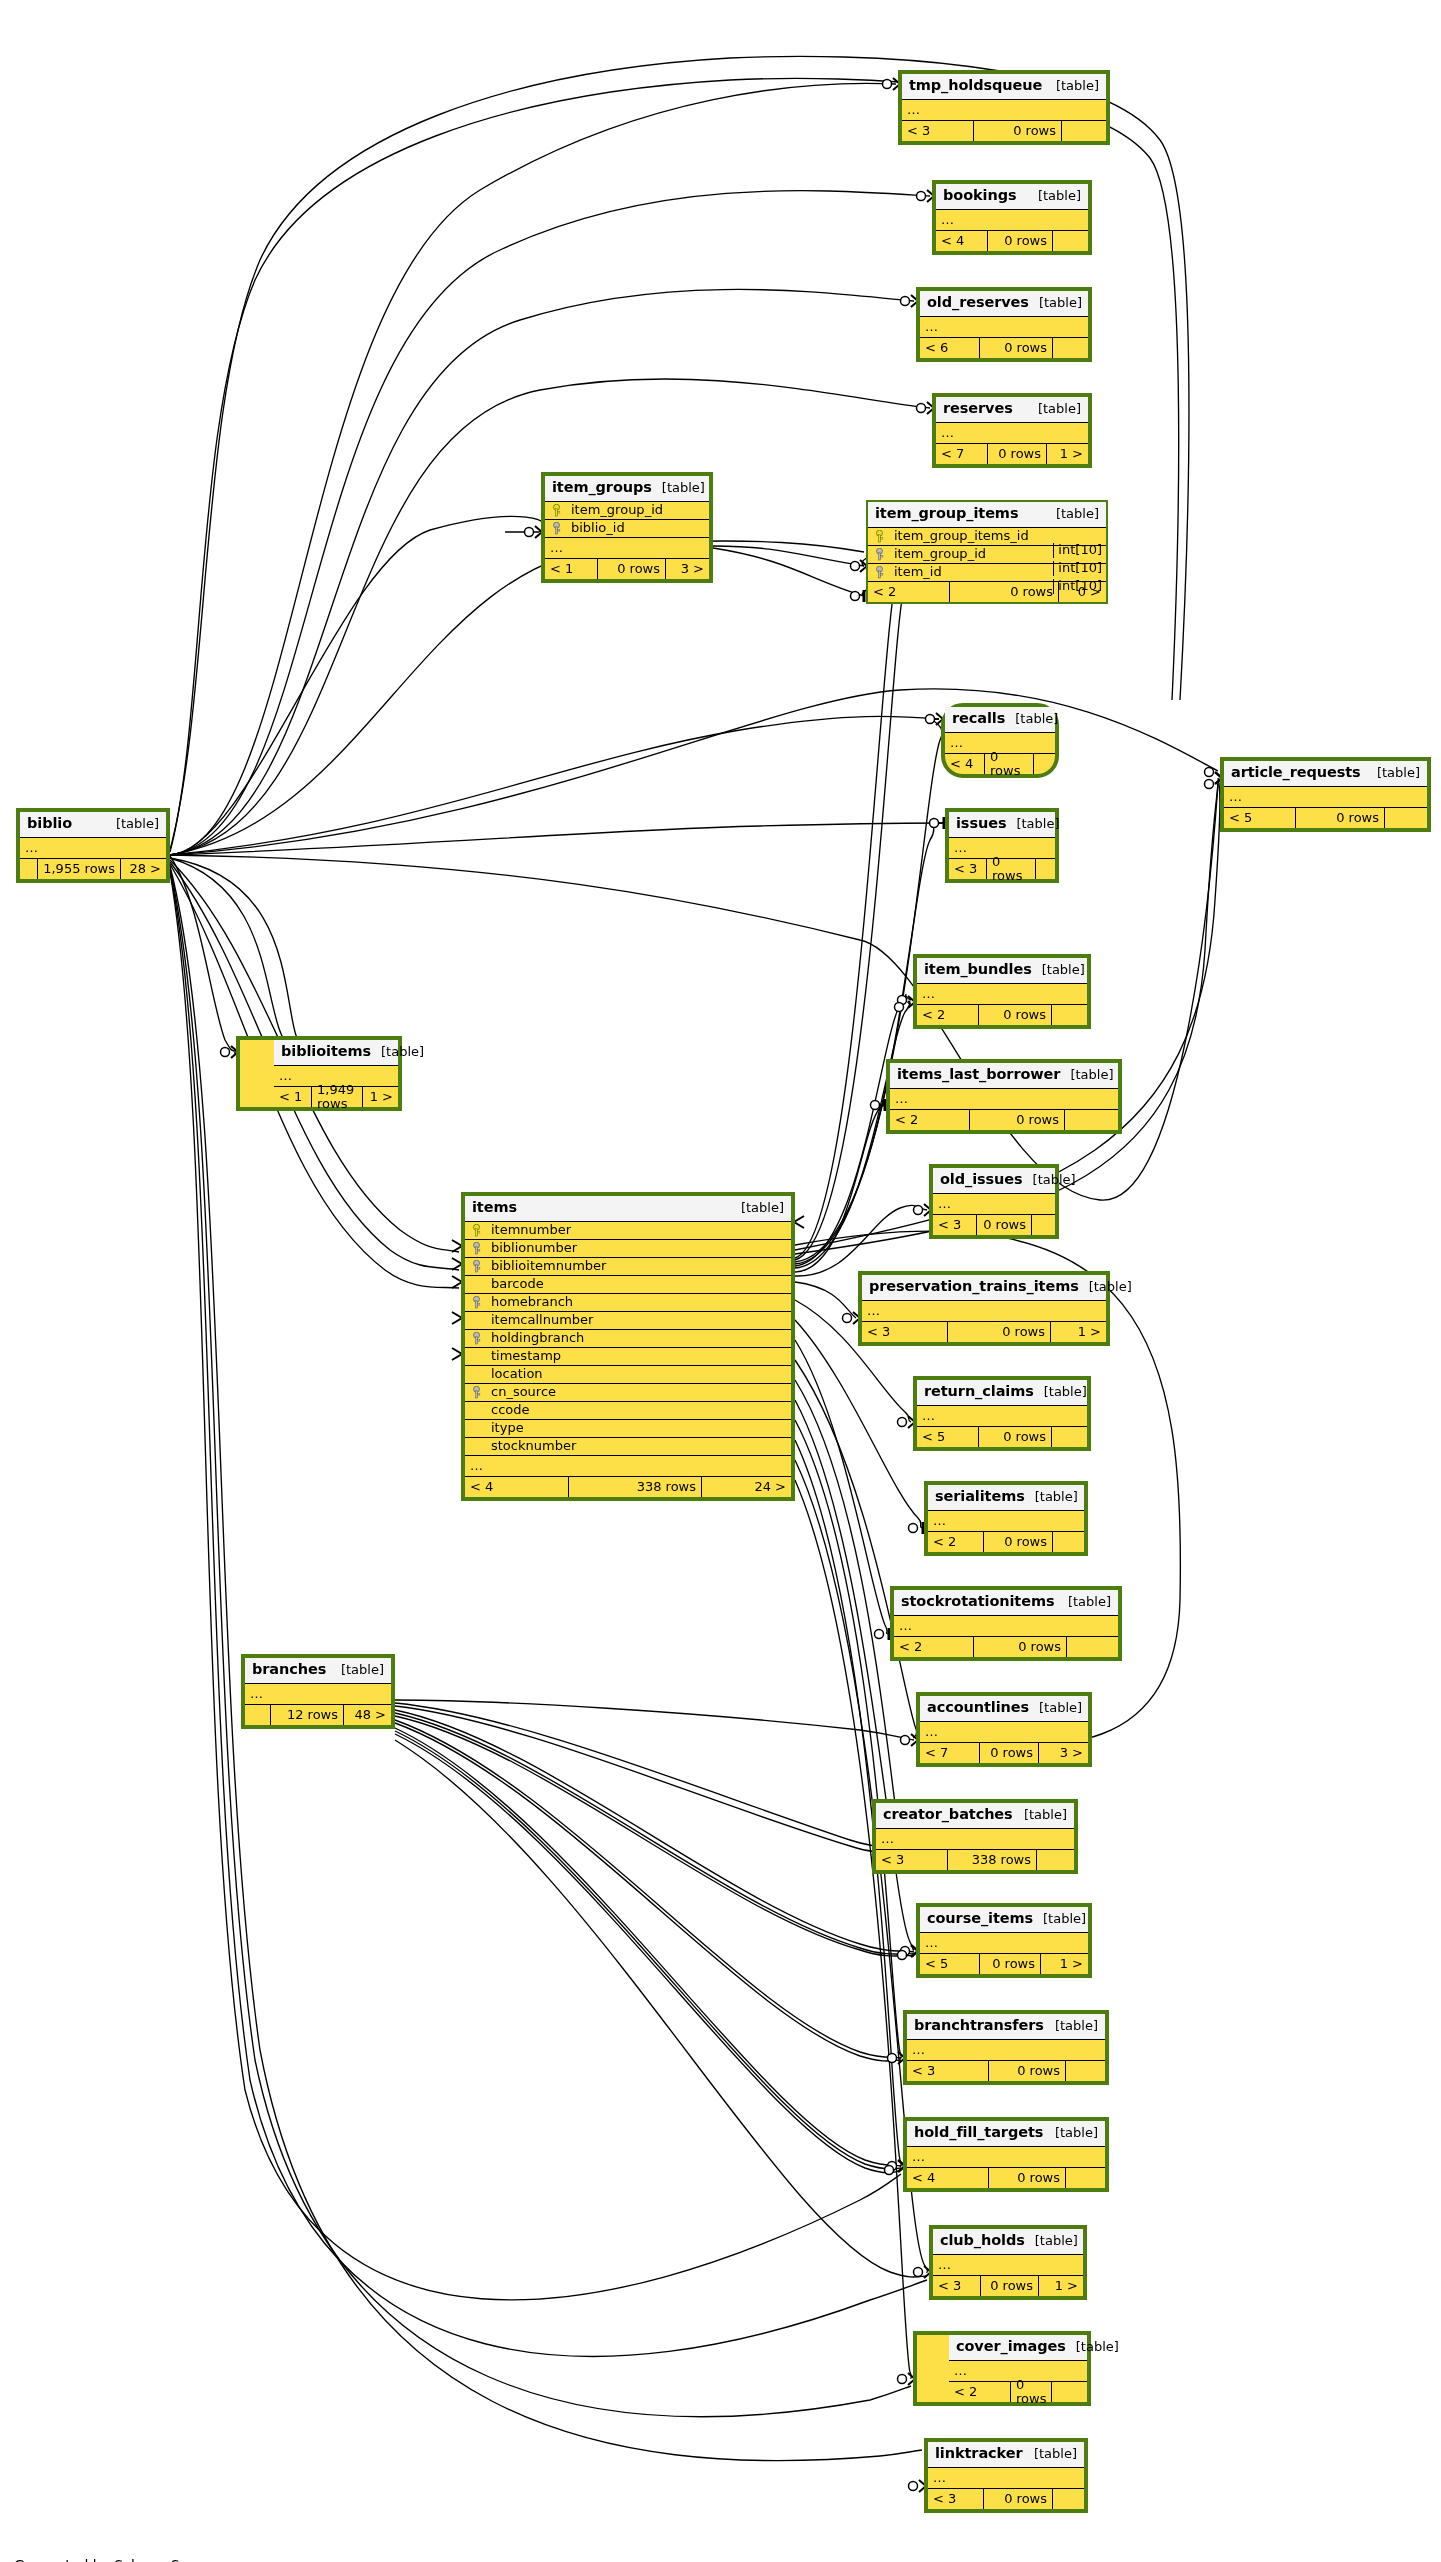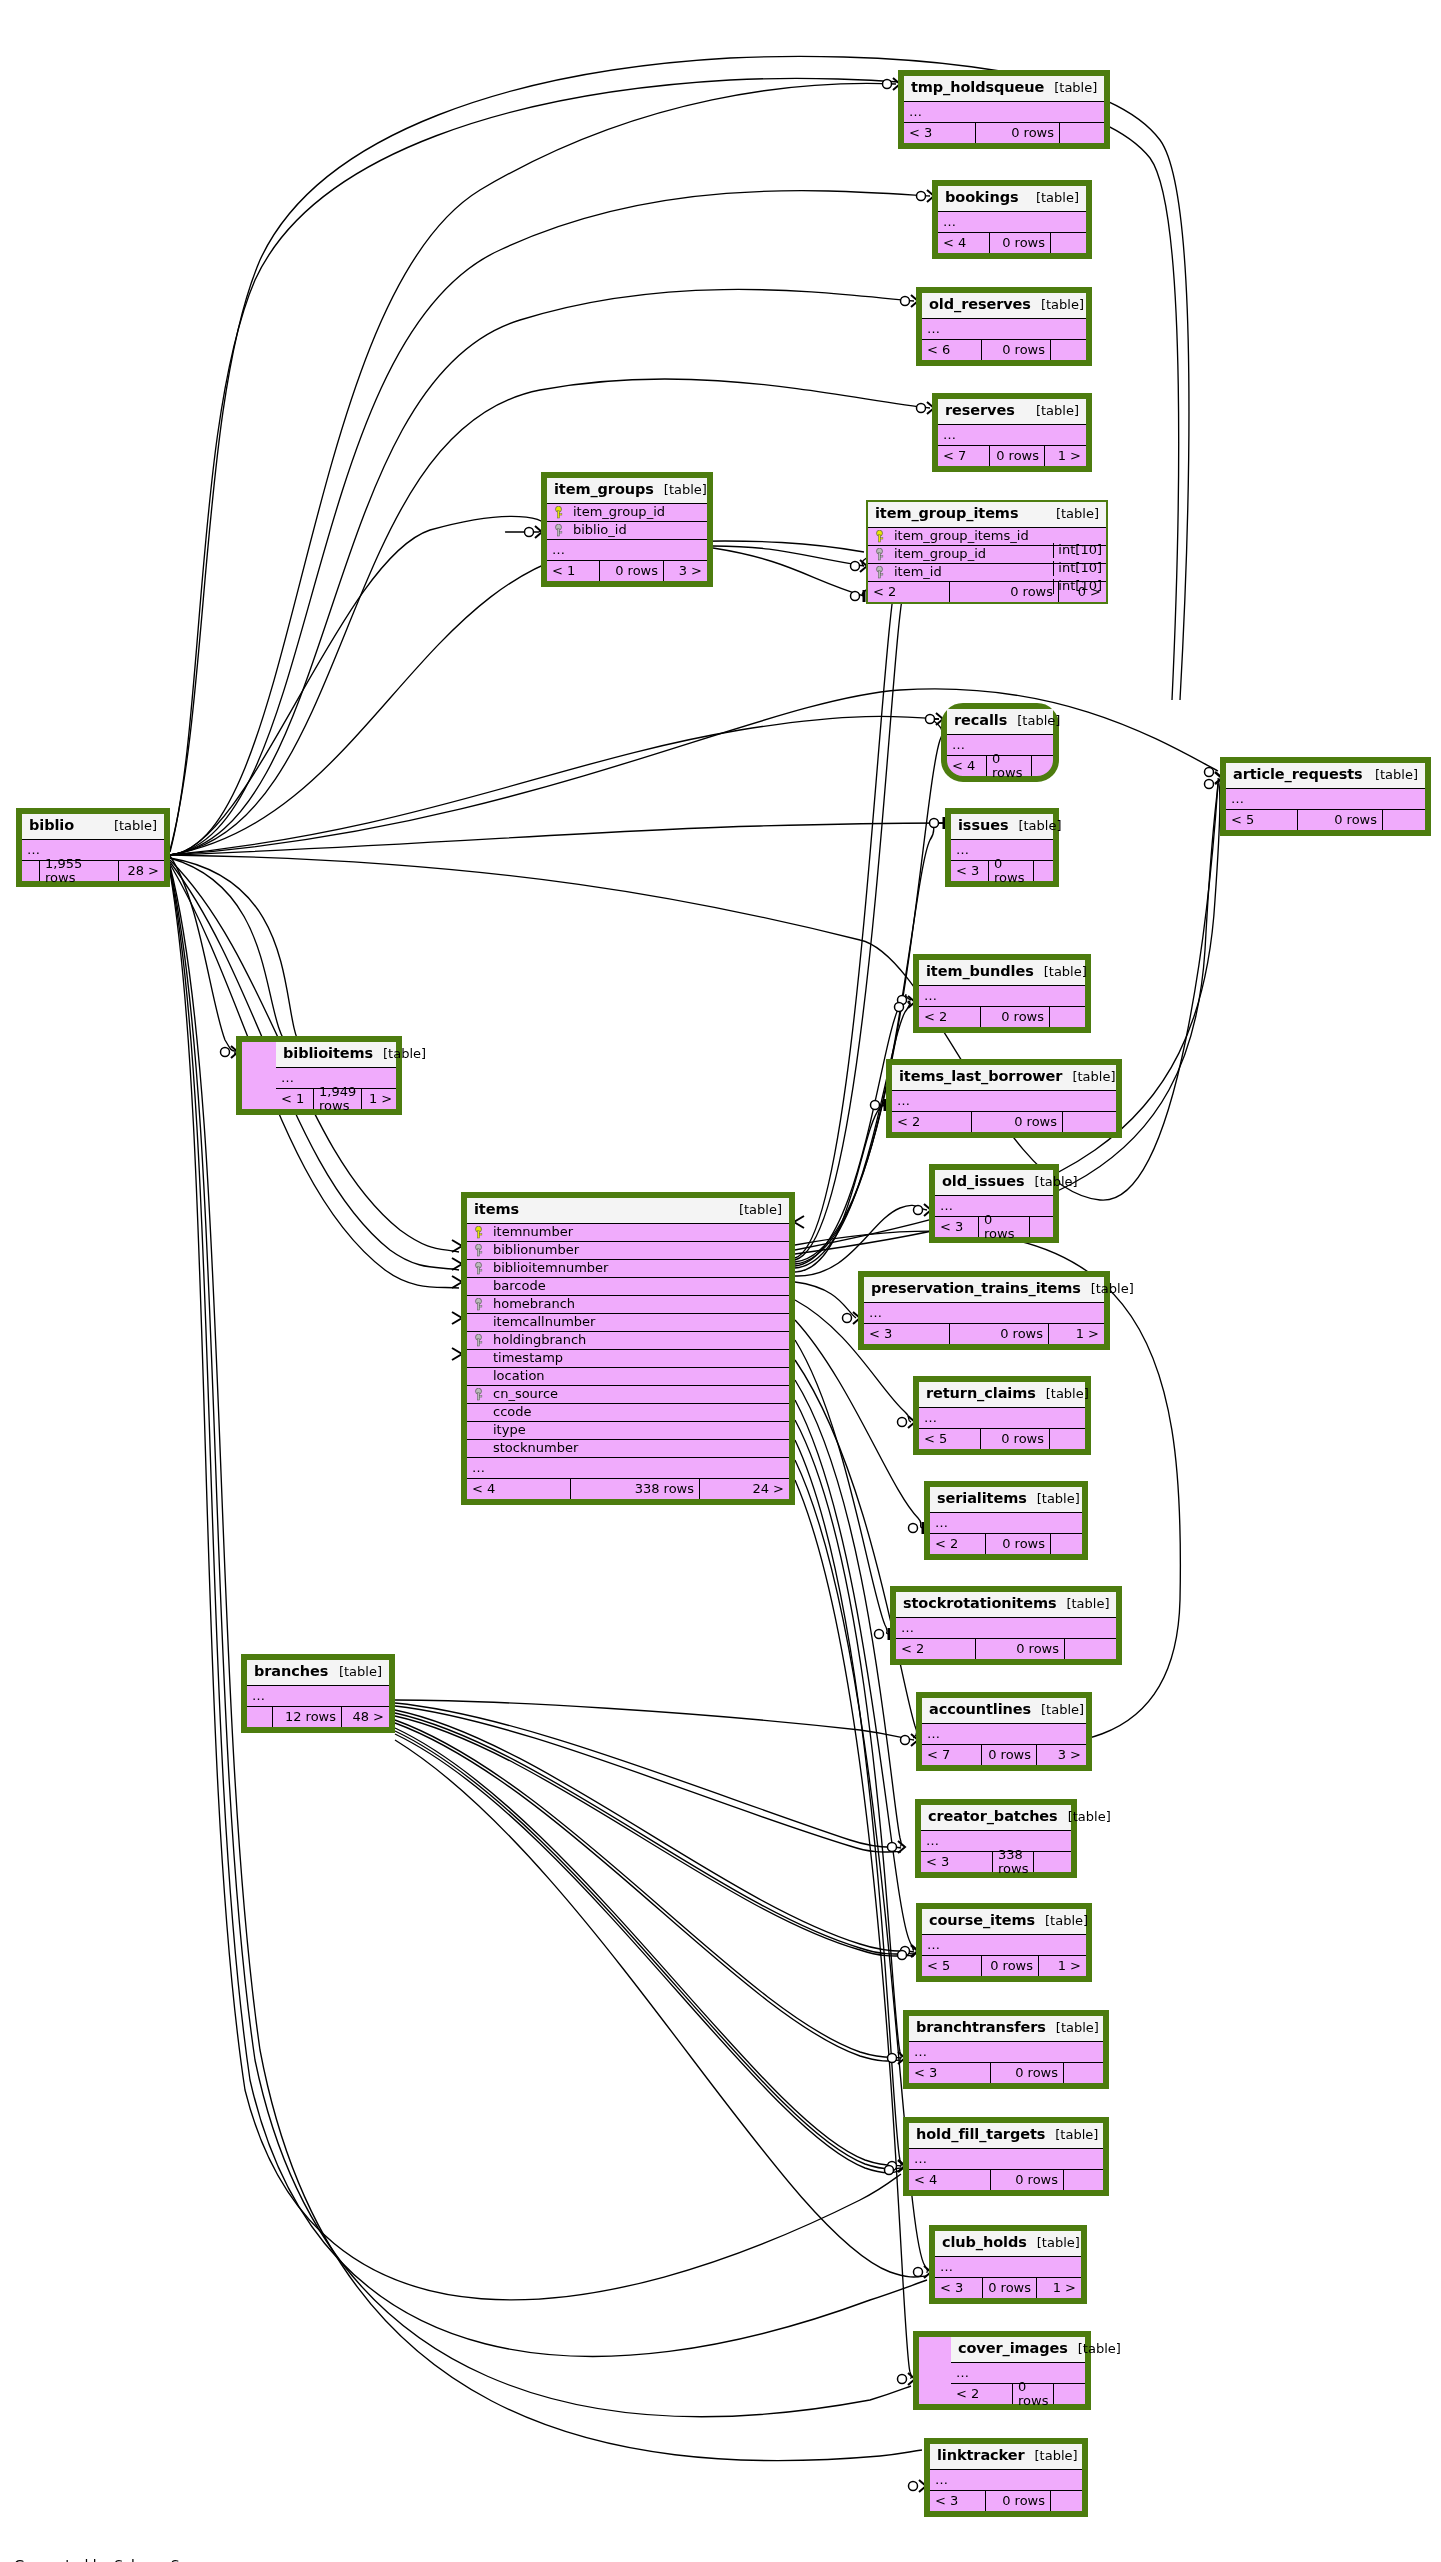--- a/index.html
+++ b/index.html
@@ -19,22 +19,22 @@
   #edges {
     position: absolute;
     top: 0; left: 0;
     width: 1441px; height: 2562px;
     pointer-events: none;
     z-index: 1;
   }
   .tbl {
     position: absolute;
     z-index: 3;
-    background: #f0abfc;
-    border: 6px solid #4d7c0f;
+    background: #fde047;
+    border: 4px solid #4d7c0f;
     border-collapse: collapse;
     font-size: 13.5px;
     line-height: 1.1;
     color: #000;
   }
   .tbl.focus { border-width: 2.5px; }
   .thead {
     background: #f4f4f4;
     border-bottom: 1px solid #000;
     padding: 4px 7px 5px 7px;
@@ -542,21 +542,21 @@
         <span class="tname">accountlines</span>
         <span class="ttype">[table]</span>
       </div>
       <div class="dots">…</div>
       <div class="tfoot">
         <div class="f-left" style="width: 60px; min-width: 60px;">&lt; 7</div>
         <div class="f-mid">0 rows</div>
         <div class="f-right" style="width: 50px; min-width: 50px;">3 &gt;</div>
       </div>
     </div>
-    <div class="tbl" style="left: 915px; top: 1799px; width: 162px;">
+    <div class="tbl" style="left: 872px; top: 1799px; width: 206px;">
       <div class="thead">
         <span class="tname">creator_batches</span>
         <span class="ttype">[table]</span>
       </div>
       <div class="dots">…</div>
       <div class="tfoot">
         <div class="f-left" style="width: 72px; min-width: 72px;">&lt; 3</div>
         <div class="f-mid">338 rows</div>
         <div class="f-right blank" style="width: 38px; min-width: 38px;"></div>
       </div>

